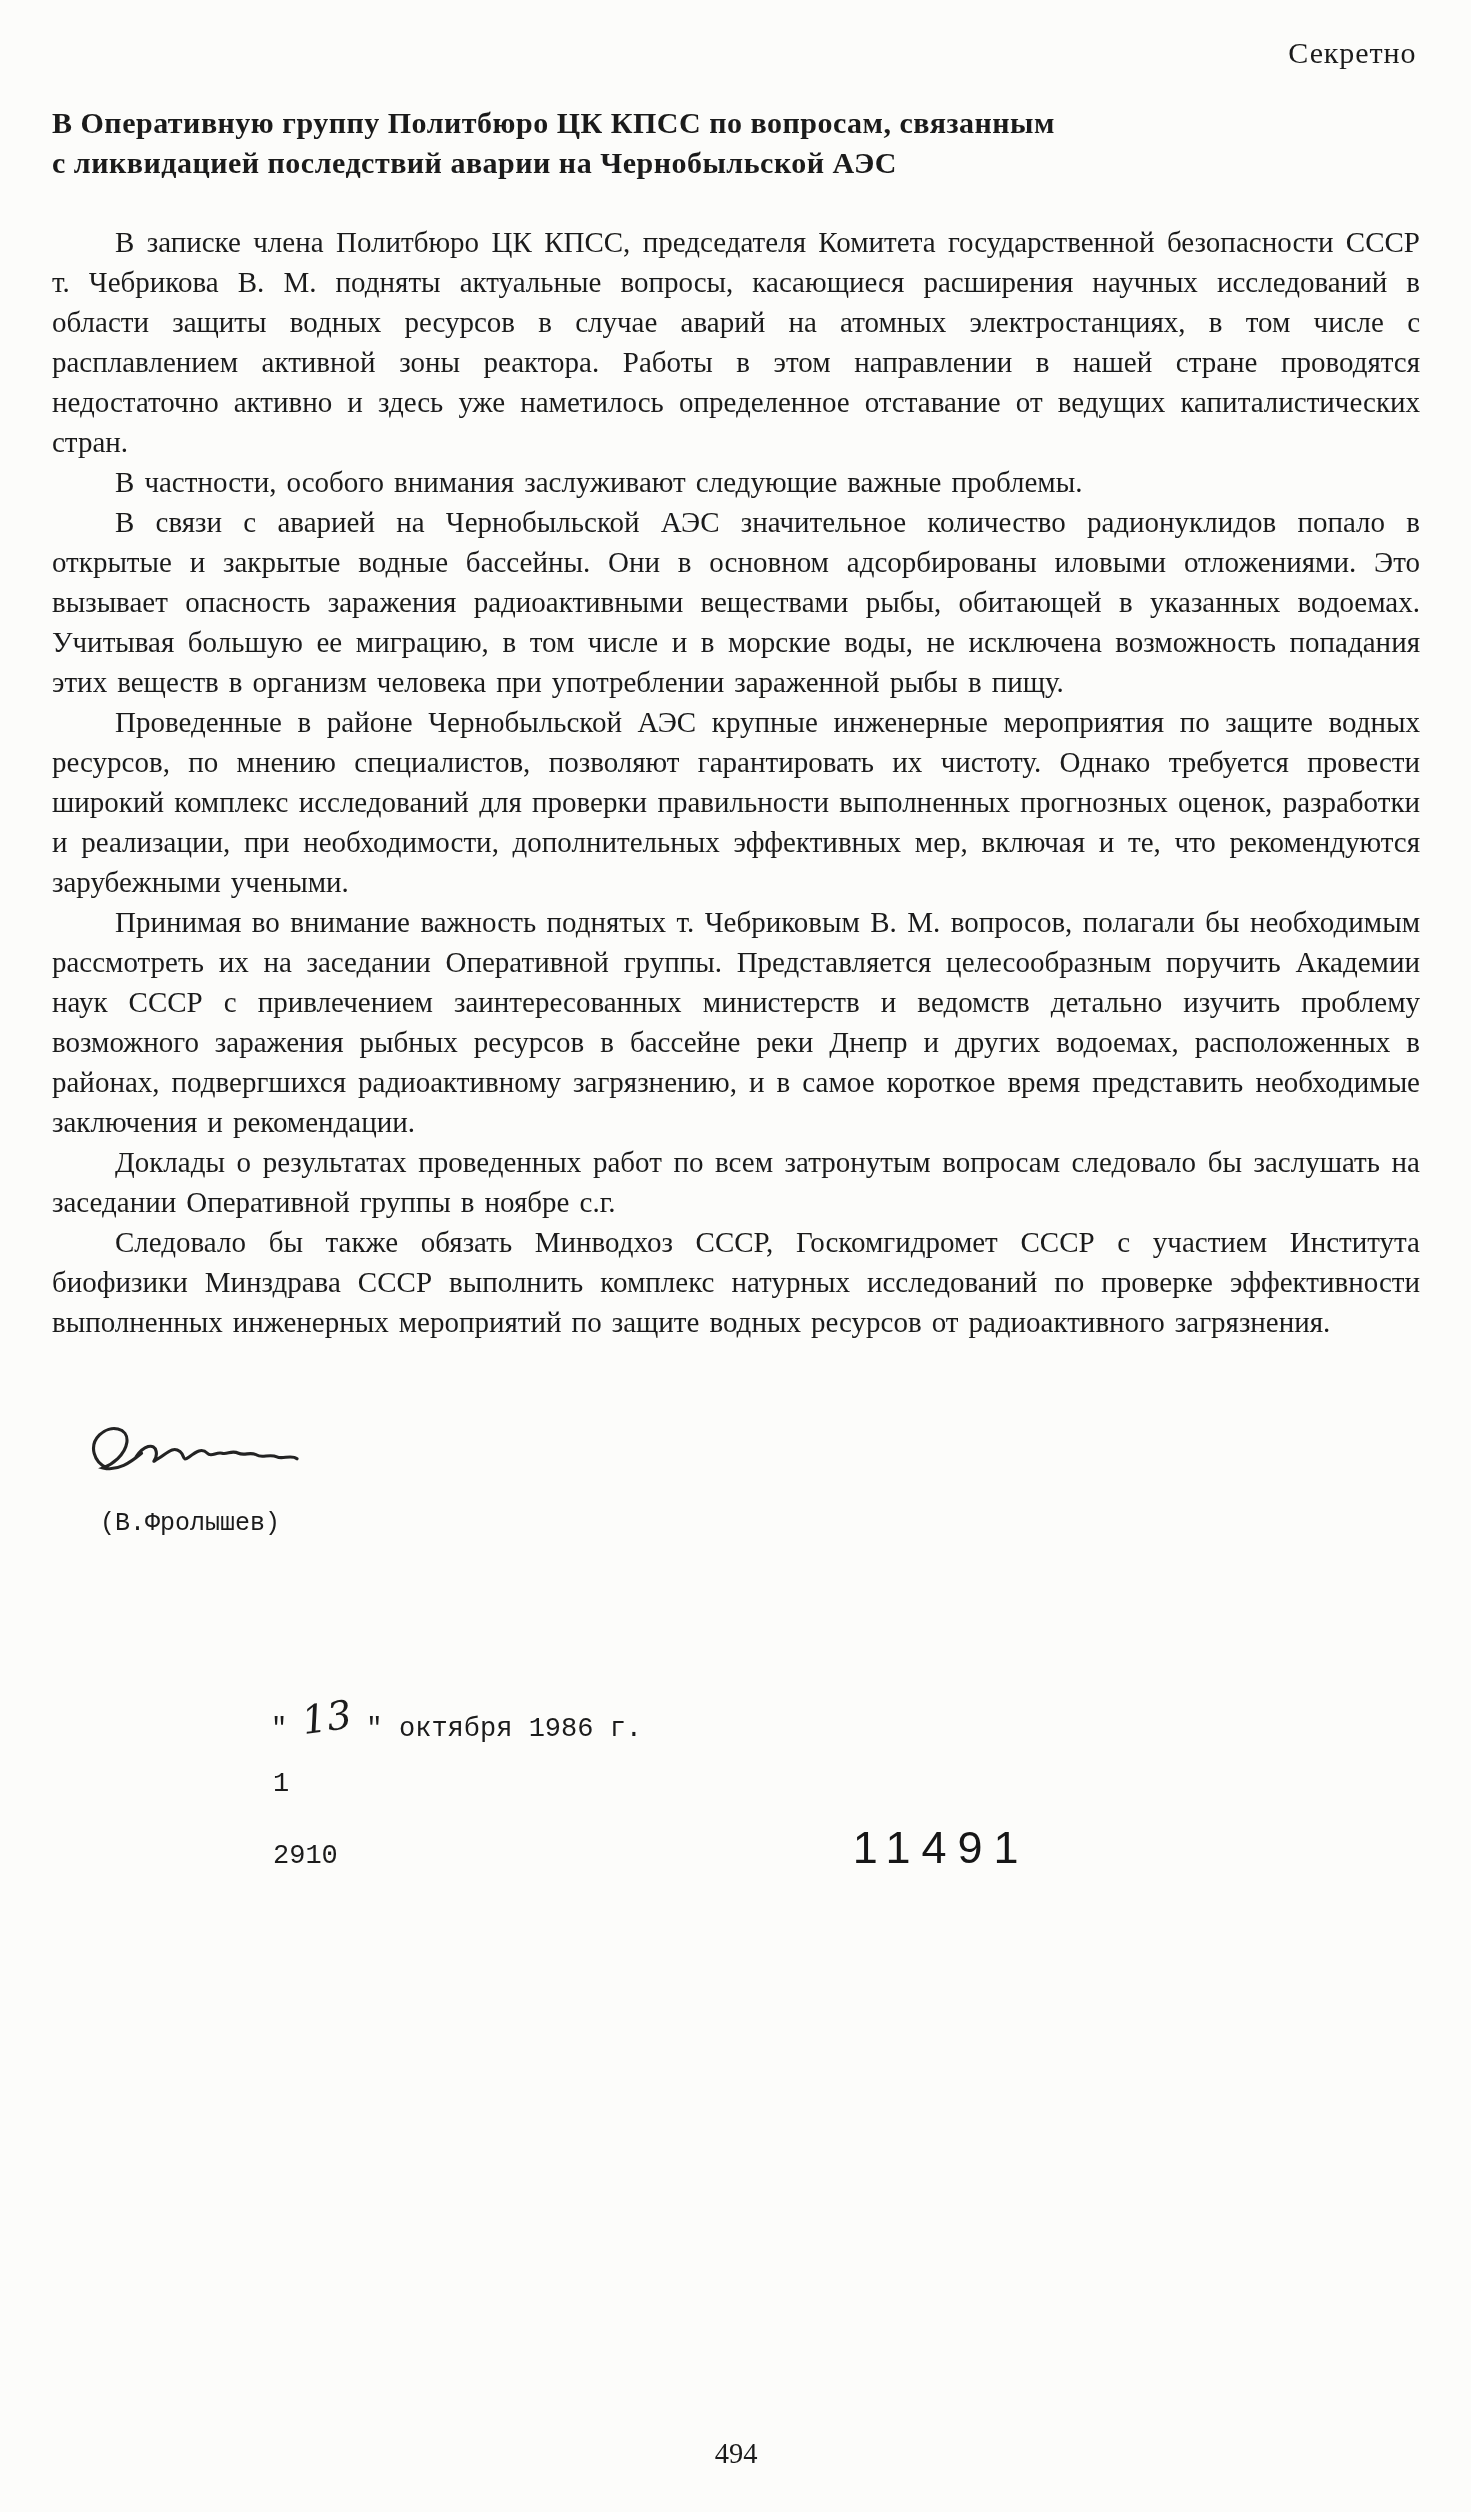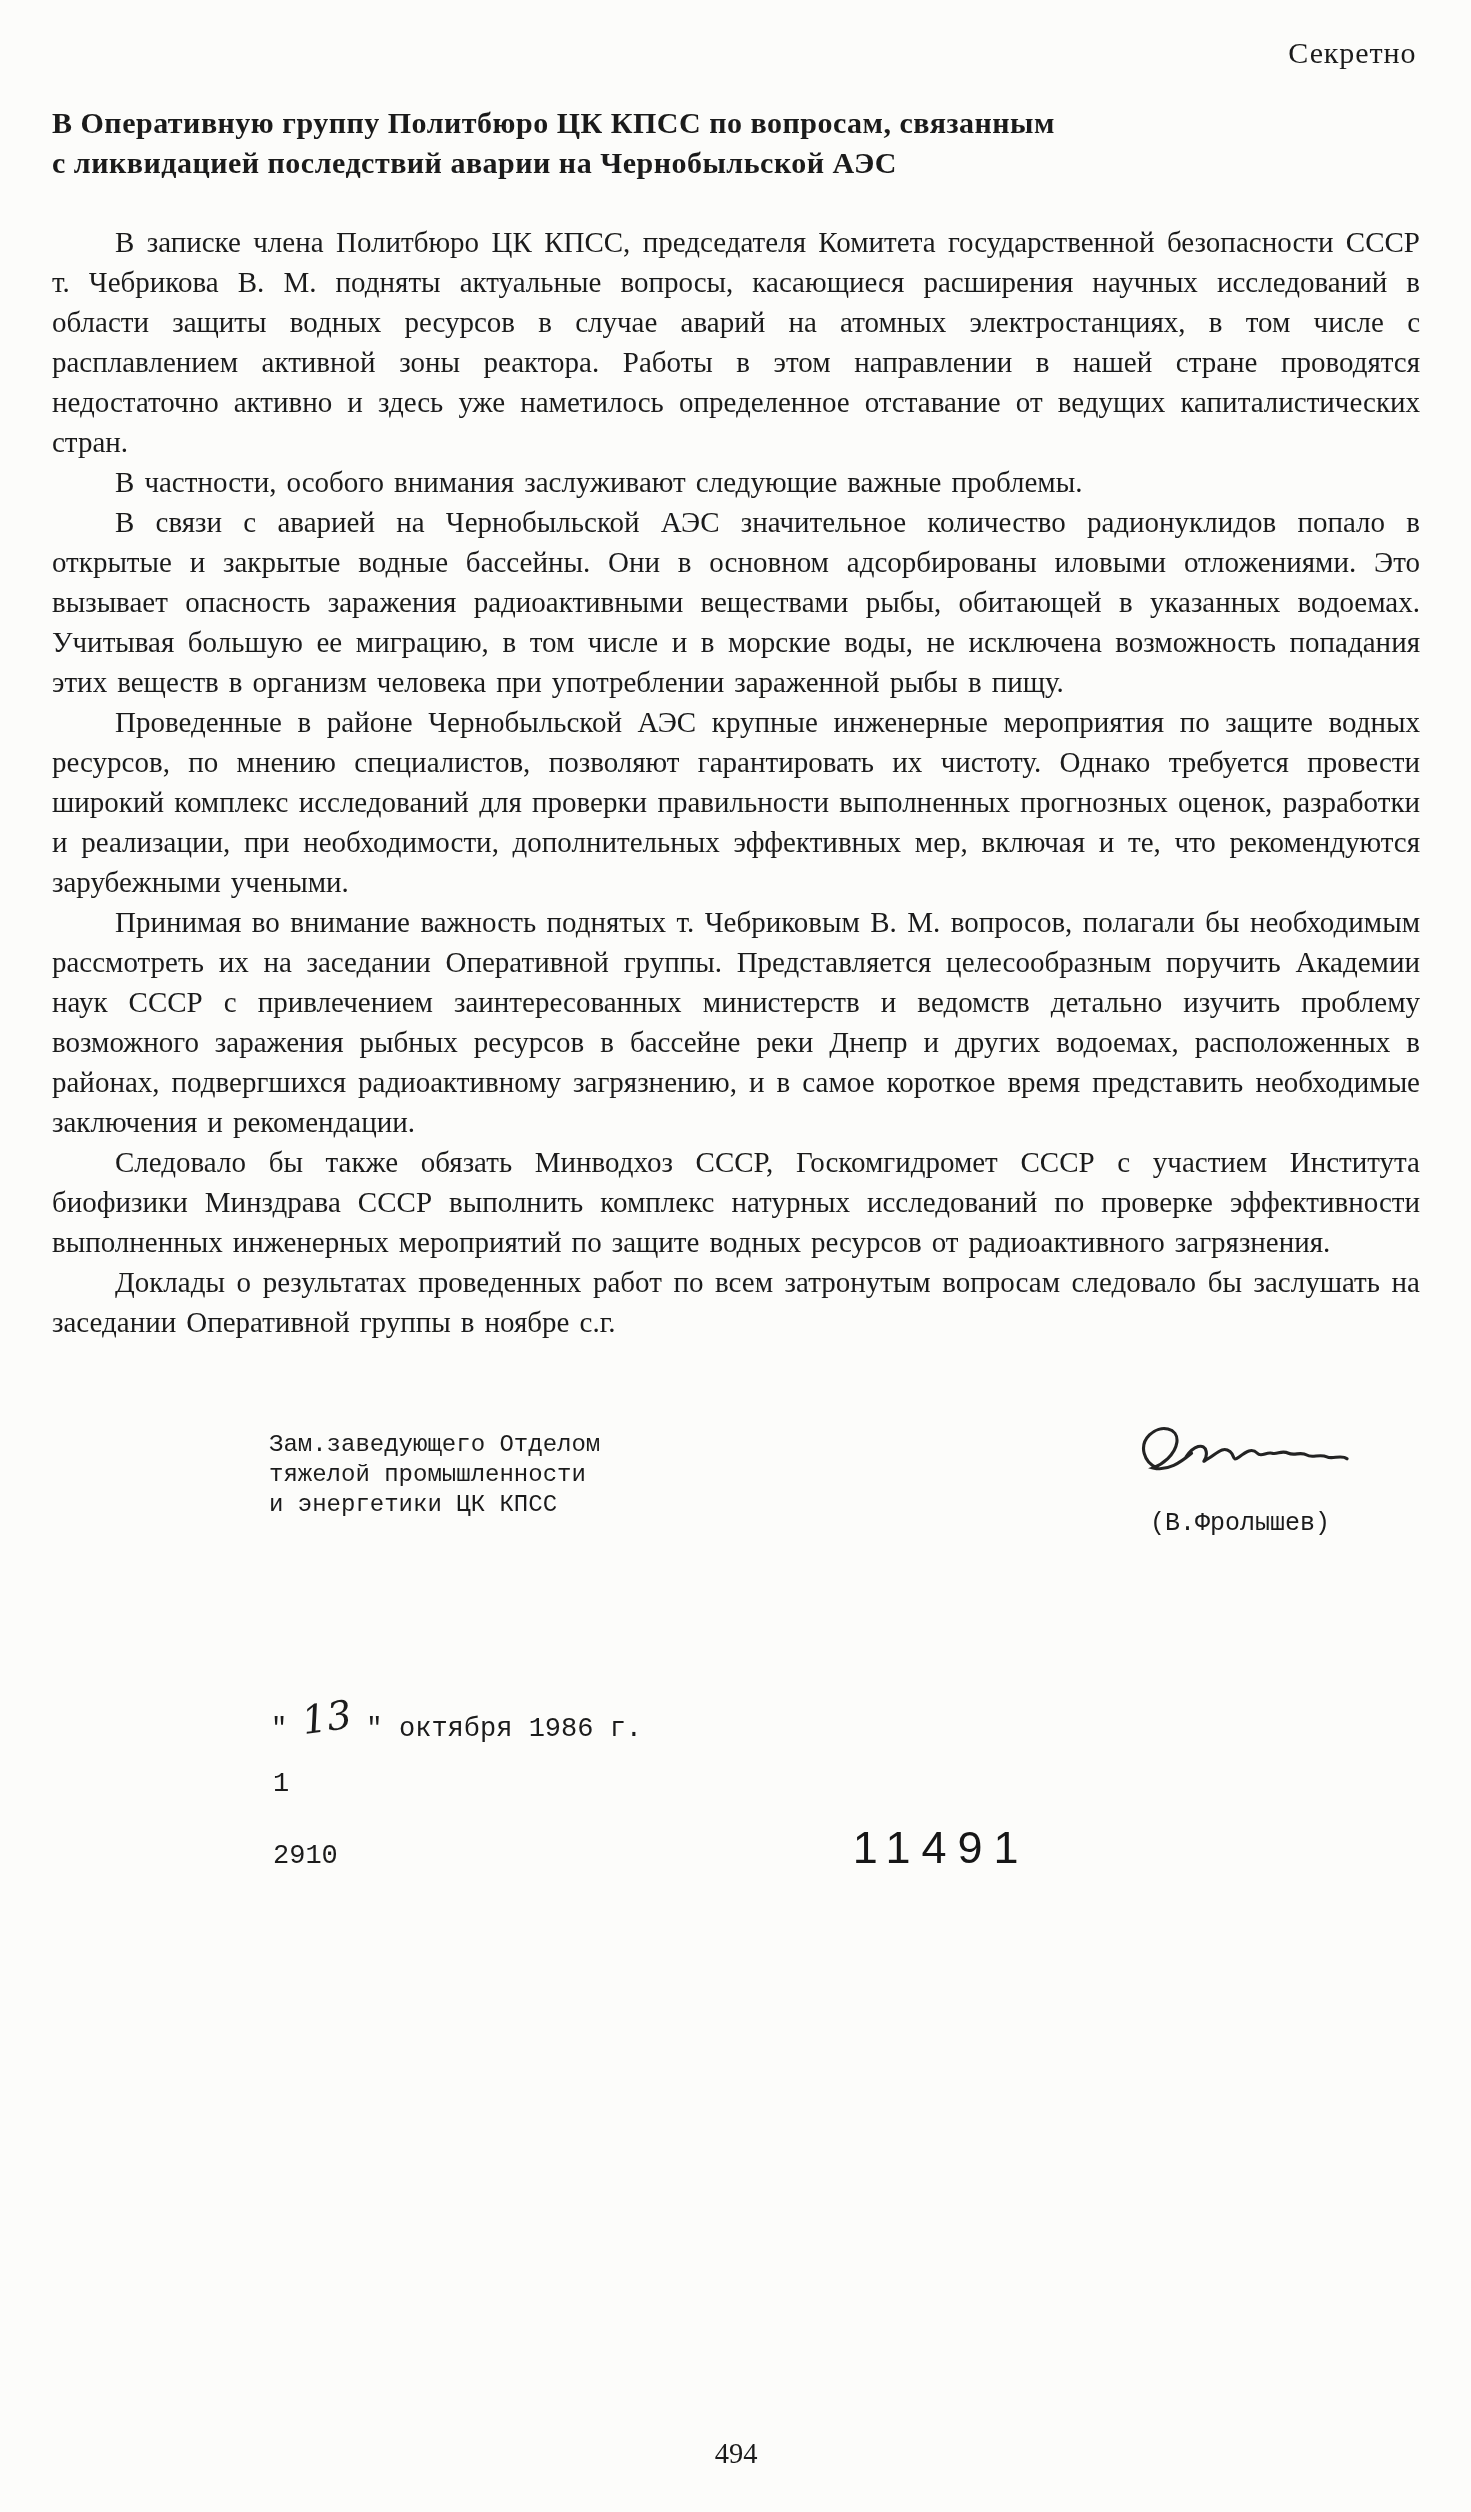--- a/index.html
+++ b/index.html
@@ -123,30 +123,25 @@
     <div>В Оперативную группу Политбюро ЦК КПСС по вопросам, связанным</div>
     <div>с ликвидацией последствий аварии на Чернобыльской АЭС</div>
   </div>
 
   <div class="doc-body">
     <p>В записке члена Политбюро ЦК КПСС, председателя Комитета государственной безопасности СССР т. Чебрикова В. М. подняты актуальные вопросы, касающиеся расширения научных исследований в области защиты водных ресурсов в случае аварий на атомных электростанциях, в том числе с расплавлением активной зоны реактора. Работы в этом направлении в нашей стране проводятся недостаточно активно и здесь уже наметилось определенное отставание от ведущих капиталистических стран.</p>
     <p>В частности, особого внимания заслуживают следующие важные проблемы.</p>
     <p>В связи с аварией на Чернобыльской АЭС значительное количество радионуклидов попало в открытые и закрытые водные бассейны. Они в основном адсорбированы иловыми отложениями. Это вызывает опасность заражения радиоактивными веществами рыбы, обитающей в указанных водоемах. Учитывая большую ее миграцию, в том числе и в морские воды, не исключена возможность попадания этих веществ в организм человека при употреблении зараженной рыбы в пищу.</p>
     <p>Проведенные в районе Чернобыльской АЭС крупные инженерные мероприятия по защите водных ресурсов, по мнению специалистов, позволяют гарантировать их чистоту. Однако требуется провести широкий комплекс исследований для проверки правильности выполненных прогнозных оценок, разработки и реализации, при необходимости, дополнительных эффективных мер, включая и те, что рекомендуются зарубежными учеными.</p>
     <p>Принимая во внимание важность поднятых т. Чебриковым В. М. вопросов, полагали бы необходимым рассмотреть их на заседании Оперативной группы. Представляется целесообразным поручить Академии наук СССР с привлечением заинтересованных министерств и ведомств детально изучить проблему возможного заражения рыбных ресурсов в бассейне реки Днепр и других водоемах, расположенных в районах, подвергшихся радиоактивному загрязнению, и в самое короткое время представить необходимые заключения и рекомендации.</p>
+    <p>Доклады о результатах проведенных работ по всем затронутым вопросам следовало бы заслушать на заседании Оперативной группы в ноябре с.г.</p>
     <p>Следовало бы также обязать Минводхоз СССР, Госкомгидромет СССР с участием Института биофизики Минздрава СССР выполнить комплекс натурных исследований по проверке эффективности выполненных инженерных мероприятий по защите водных ресурсов от радиоактивного загрязнения.</p>
-    <p>Доклады о результатах проведенных работ по всем затронутым вопросам следовало бы заслушать на заседании Оперативной группы в ноябре с.г.</p>
   </div>
 
   <div class="signature-row">
-    <div class="sig-position">
-      <div>Зам.заведующего Отделом</div>
-      <div>тяжелой промышленности</div>
-      <div>и энергетики ЦК КПСС</div>
-    </div>
     <div class="sig-right">
       <svg class="sig-scribble" width="230" height="75" viewBox="0 0 250 82" aria-hidden="true">
         <path d="M34 60 C 20 54, 14 36, 26 24 C 38 12, 58 16, 56 32 C 54 46, 40 56, 30 60 C 46 64, 60 54, 72 44
                  M66 48 C 74 36, 86 32, 88 42 C 90 52, 80 56, 90 50 C 100 44, 106 36, 114 42 C 120 47, 116 54, 124 48
                  C 132 42, 138 38, 144 44 C 148 49, 154 42, 160 44 C 166 46, 170 40, 178 44 C 184 47, 192 42, 198 46
                  C 204 50, 212 44, 220 48 C 226 51, 236 45, 242 50" fill="none" stroke="#232323" stroke-width="3.4" stroke-linecap="round"></path>
       </svg>
       <div class="sig-name">(В.Фролышев)</div>
     </div>
   </div>

